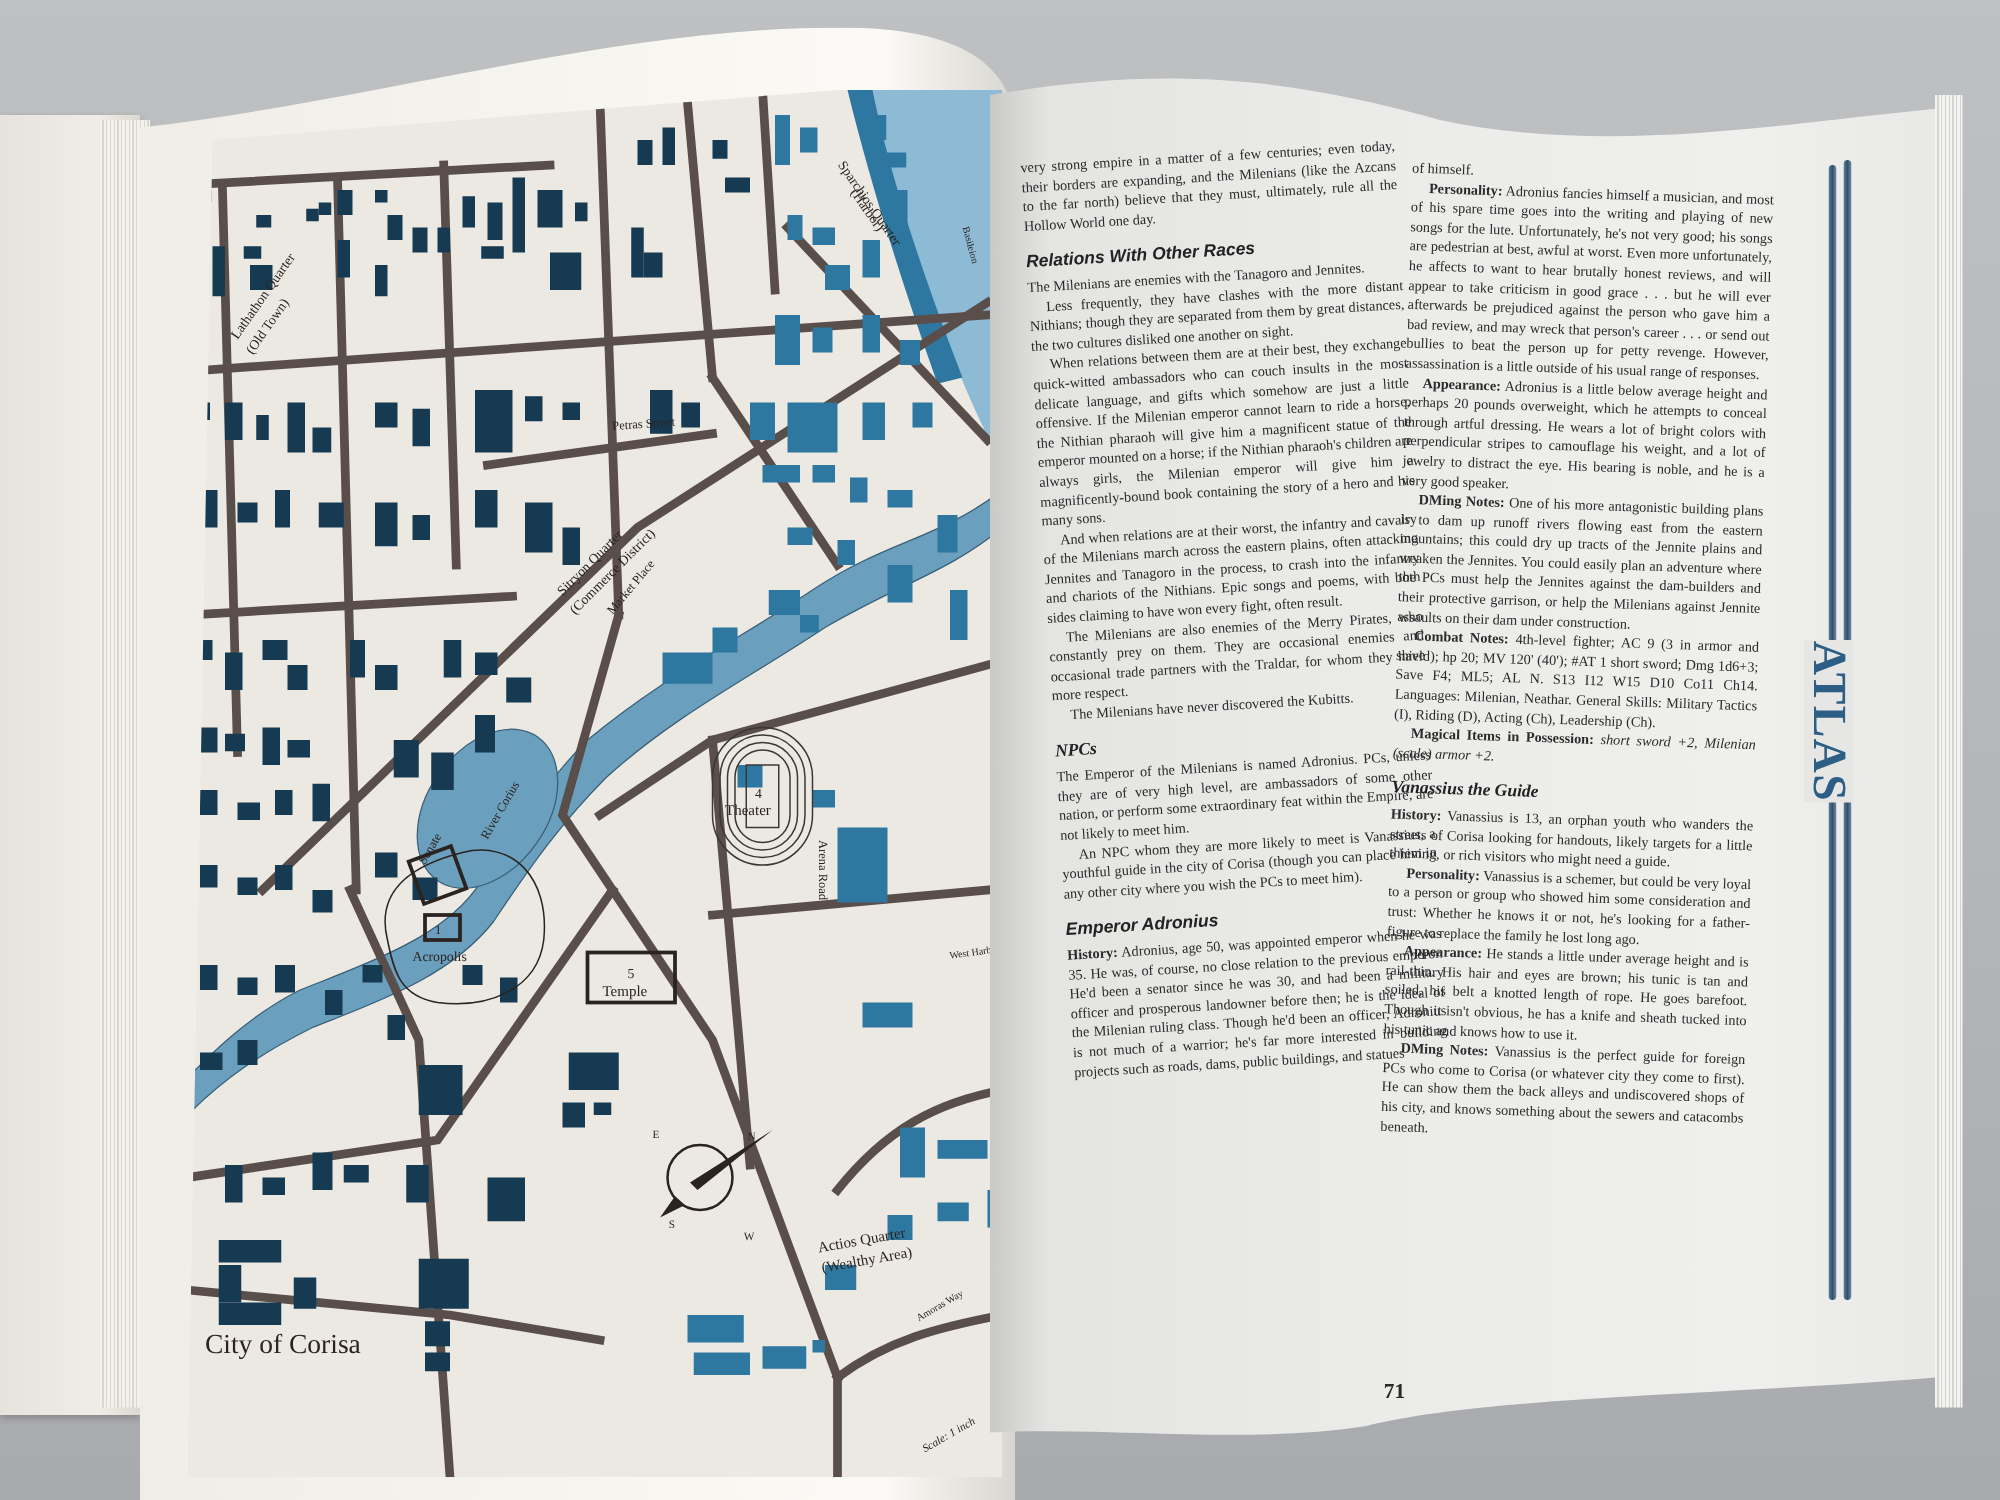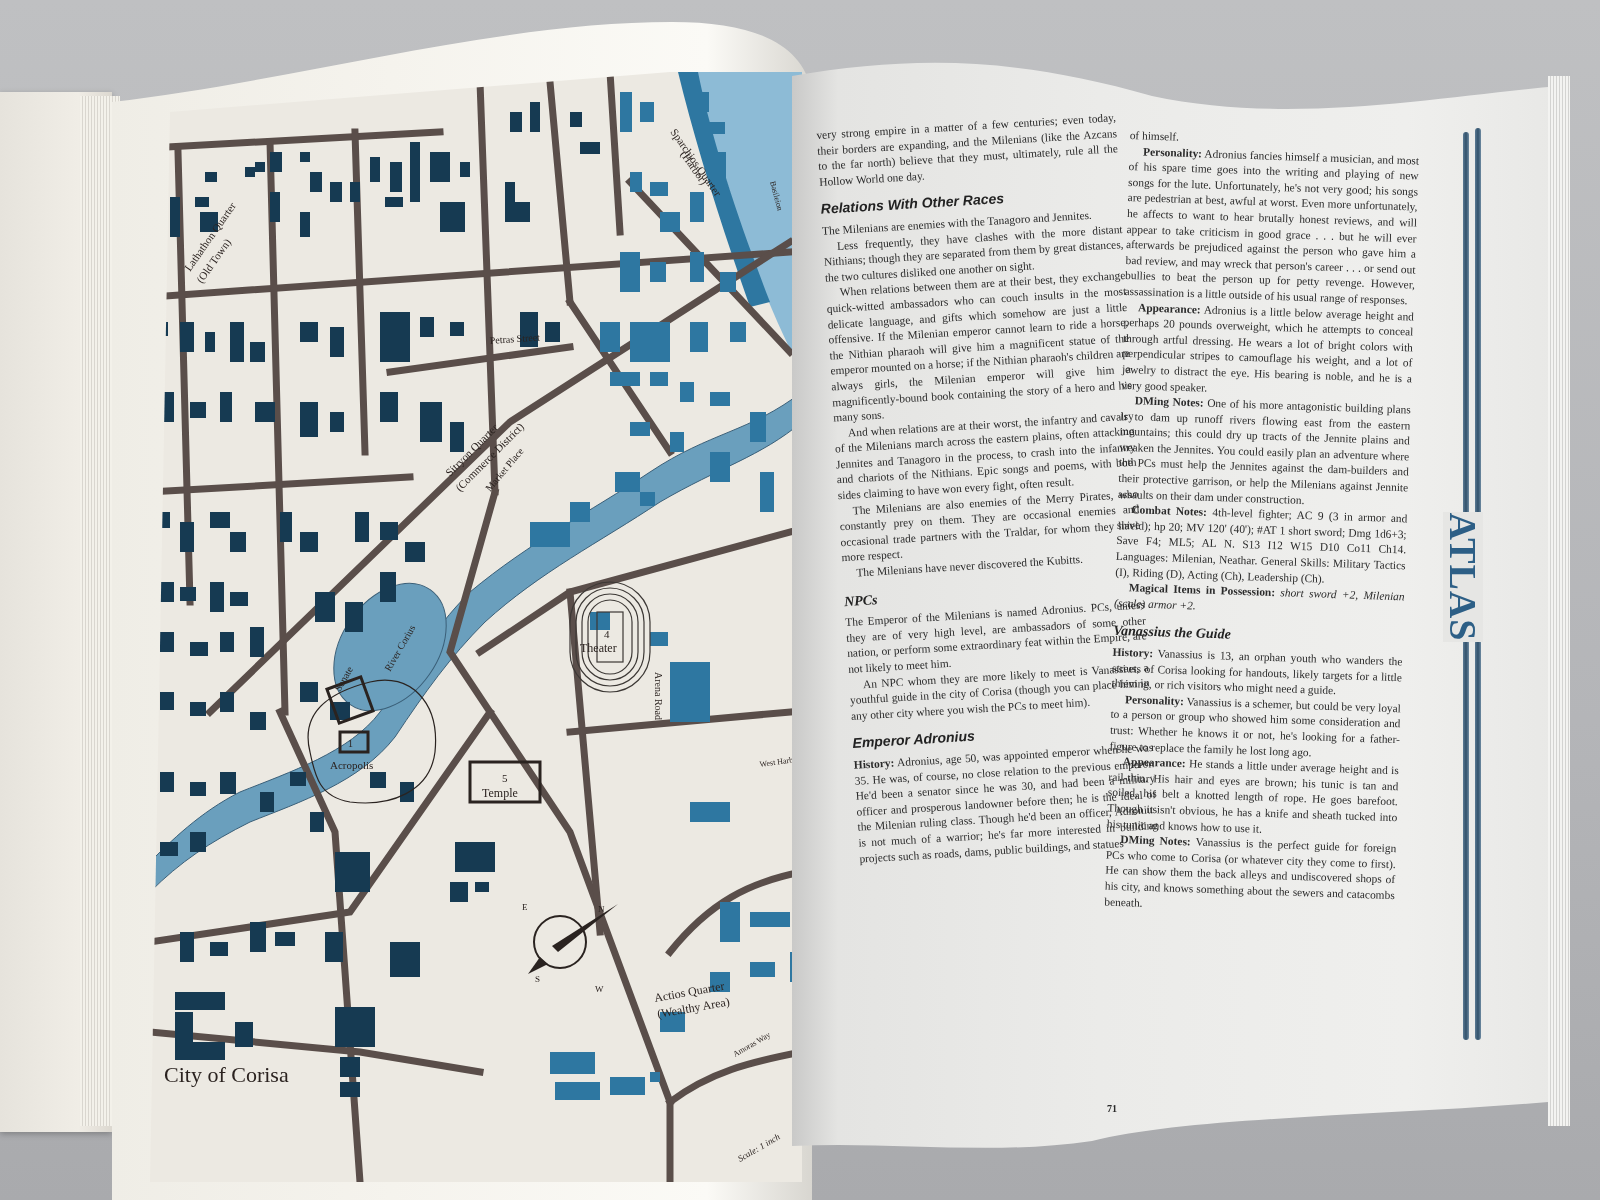--- a/index.html
+++ b/index.html
@@ -46,21 +46,21 @@
   .col p { margin:0; text-indent:14px; text-align:justify; hyphens:auto; }
   .col p.noindent { text-indent:0; }
   .col h3 {
     font-family:"Liberation Sans","DejaVu Sans",sans-serif; font-style:italic; font-weight:bold;
     font-size:14px; margin:12px 0 6px 0; color:#222;
   }
   .col h3.serif { font-family:"Liberation Serif",serif; font-size:14px; }
   .col b { font-weight:bold; }
   .col i { font-style:italic; }
   .page-number {
-    position:absolute; left:1107px; top:1103px; font-size:10px; font-weight:bold; color:#2a2a2a;
+    position:absolute; left:1107px; top:1103px; font-size:17px; font-weight:bold; color:#2a2a2a;
   }
   .atlas-rail { position:absolute; top:128px; width:6px; height:900px; border-radius:3px;
     background:linear-gradient(90deg,#5c7b94,#31516b 50%,#6e8aa1); }
   .atlas-label {
     position:absolute; left:1443px; top:512px; width:40px; height:130px;
     background:#e6e6e4; display:flex; align-items:center; justify-content:center;
   }
   .atlas-label span {
     display:block; transform:rotate(90deg); white-space:nowrap;
     font-family:"Liberation Serif",serif; font-weight:bold; font-size:38px;

